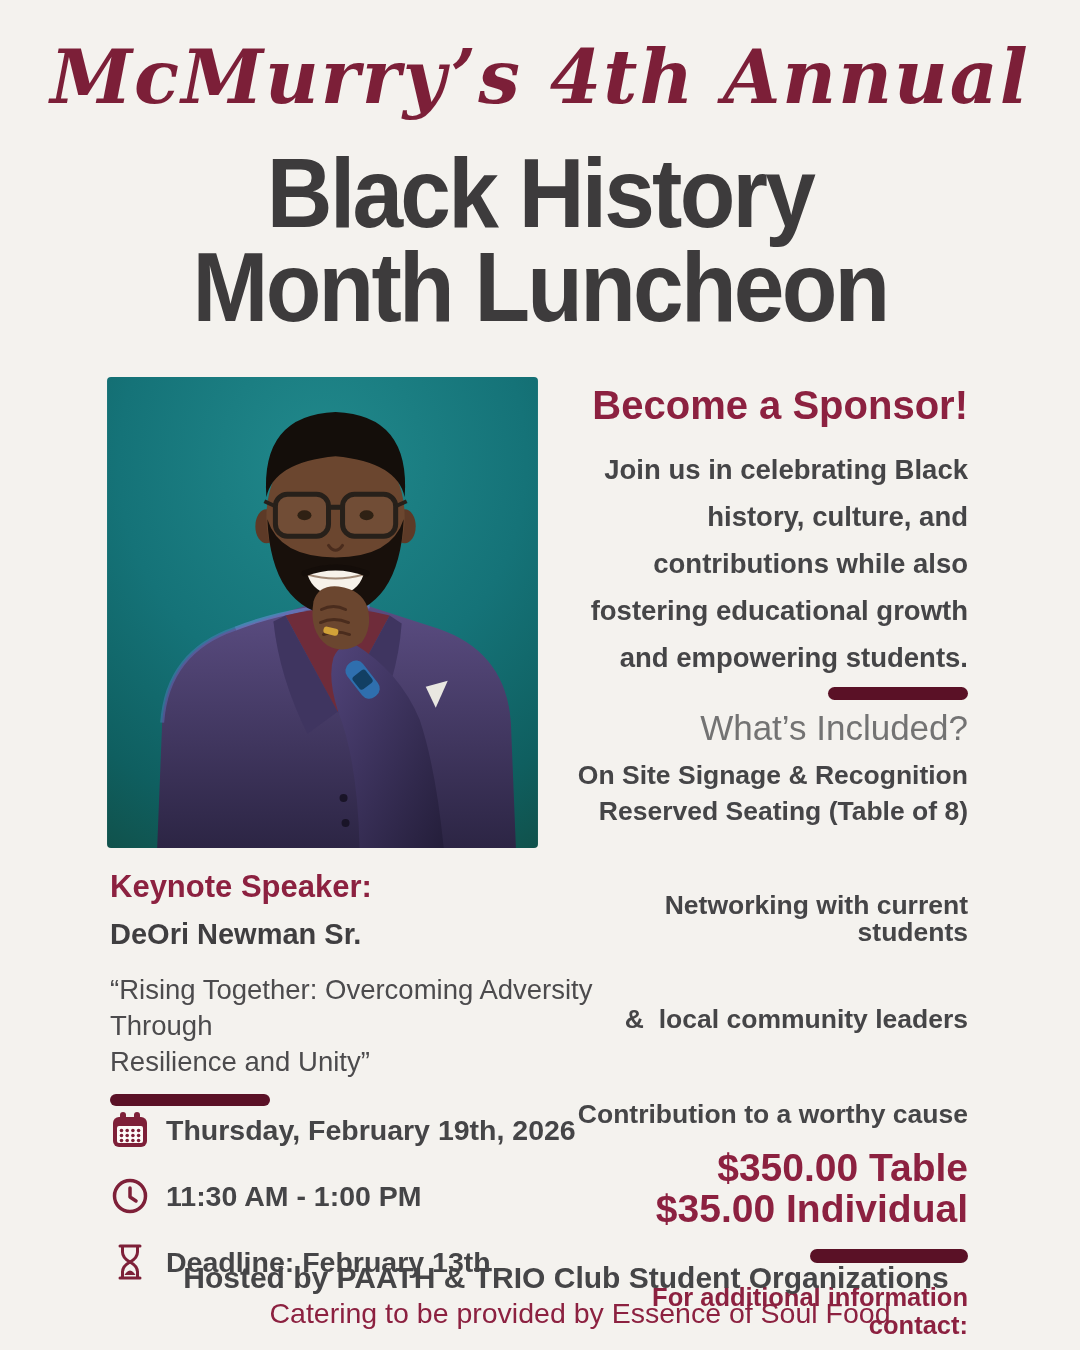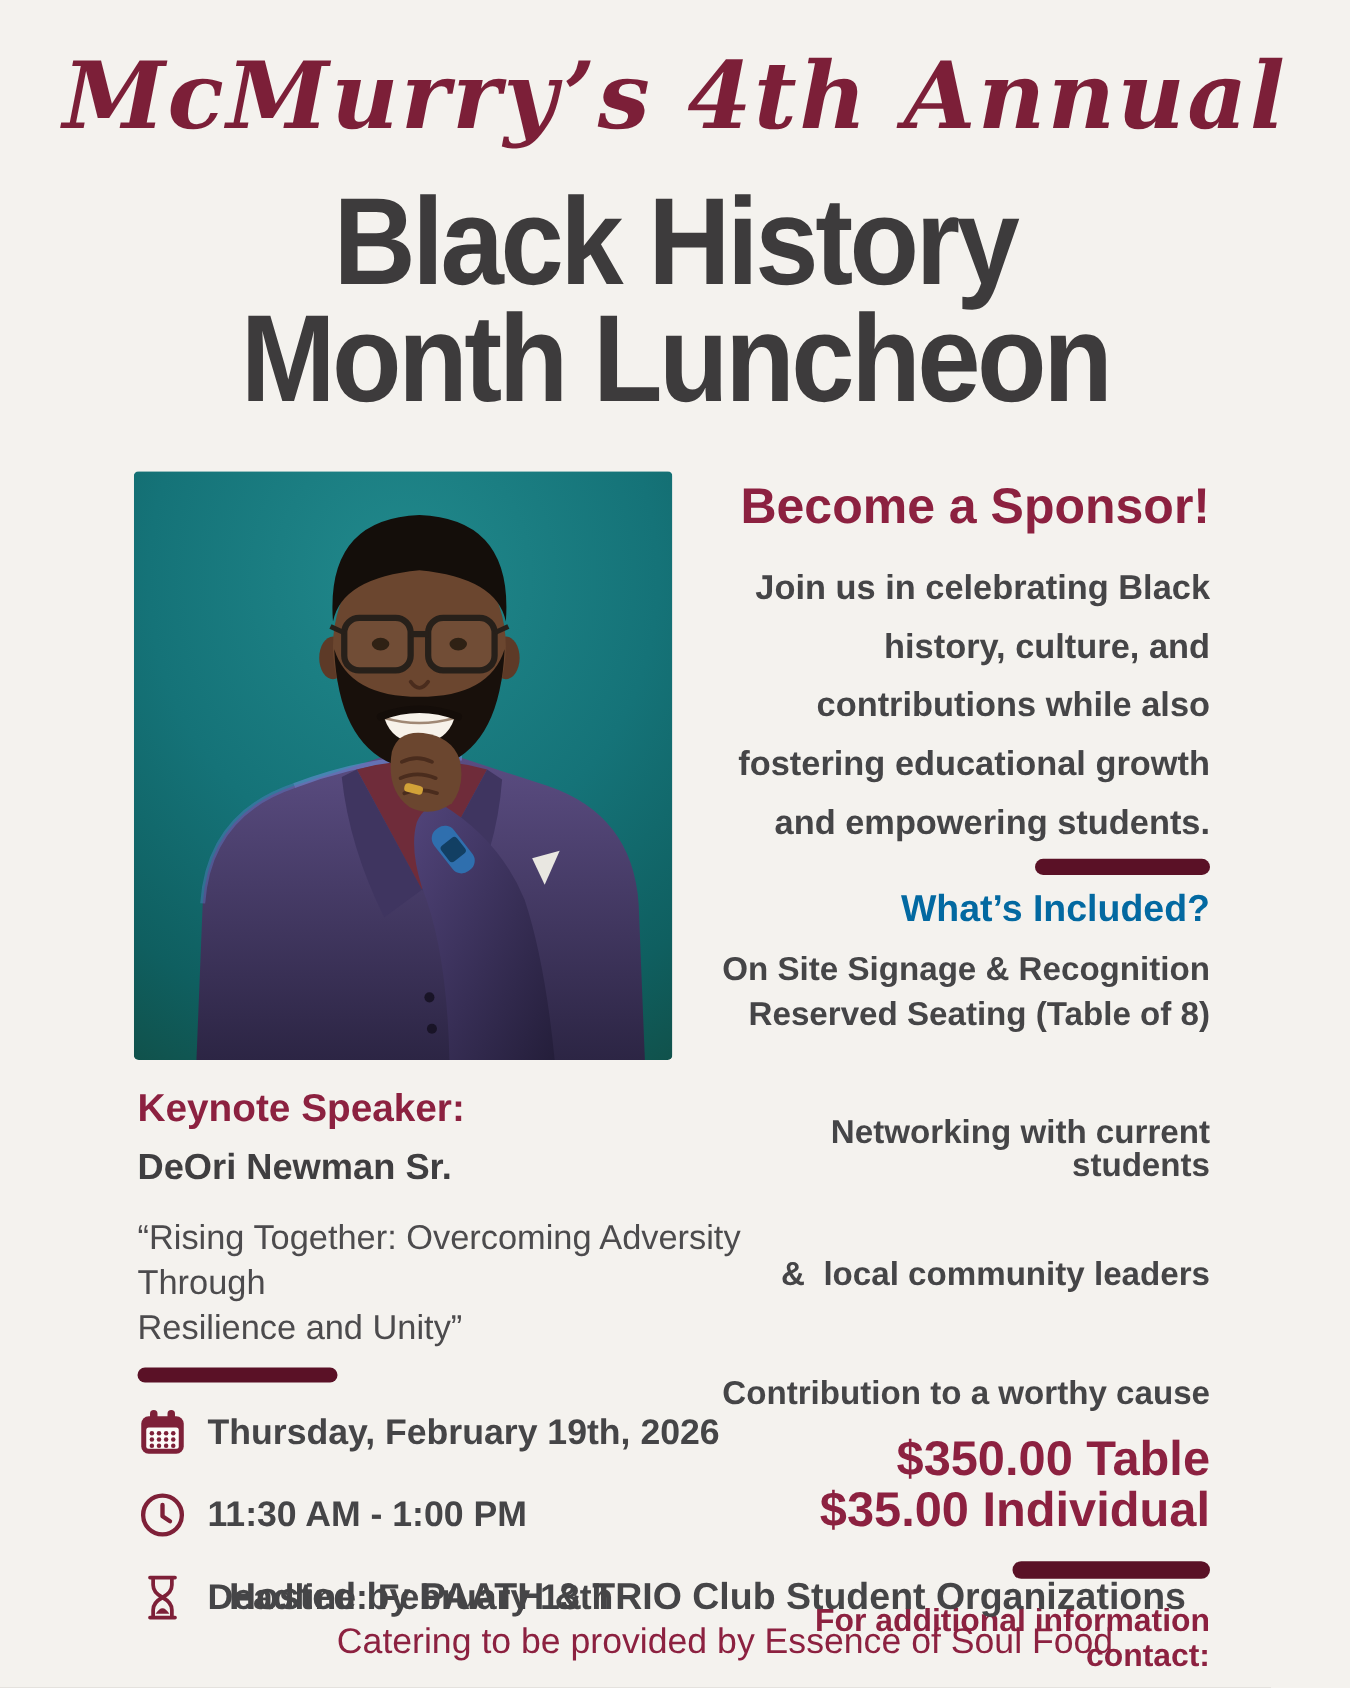--- a/index.html
+++ b/index.html
@@ -25,41 +25,41 @@
   .photo {
     position:absolute; left:107px; top:377px; width:431px; height:471px;
     border-radius:4px; overflow:hidden;
   }
   
   .right-col { position:absolute; left:558px; top:384px; width:410px; text-align:right; }
   .sponsor-heading { font-size:40px; line-height:42px; font-weight:bold; color:#8c2140; }
   .sponsor-body   { margin-top:20px; font-size:27.5px; line-height:47px; font-weight:bold; color:#454547; }
   .rule { background:#5a1126; border-radius:7px; margin-left:auto; }
   .rule-1 { width:140px; height:13px; margin-top:6px; }
-  .included-heading { margin-top:8px; font-size:30px; line-height:40px; font-weight:bold; color:#0369a1; }
+  .included-heading { margin-top:8px; font-size:35px; line-height:40px; font-weight:normal; color:#737373; }
   .included-item { margin-top:6px; font-size:26.5px; line-height:30px; font-weight:bold; color:#454547; white-space:pre-wrap; }
   .included-item.first { margin-top:12px; }
   .included-item .sub { line-height:27px; }
   .pricing { margin-top:18px; font-size:39px; line-height:41px; font-weight:bold; color:#8c2140; }
   .rule-2 { width:158px; height:14px; margin-top:20px; }
   .contact-heading { margin-top:20px; font-size:25.5px; line-height:28px; font-weight:bold; color:#8c2140; }
   .contact-row {
     display:flex; justify-content:flex-end; align-items:center; gap:15px;
     font-size:28.5px; font-weight:bold; color:#454547;
   }
   .contact-row.r1 { margin-top:16px; }
   .circle-icon { width:35px; height:35px; flex:0 0 35px; }
   
   .left-col { position:absolute; left:110px; top:869px; width:520px; text-align:left; }
   .keynote-label { font-size:31px; line-height:36px; font-weight:bold; color:#8c2140; }
   .keynote-name  { margin-top:12px; font-size:29px; line-height:34px; font-weight:bold; color:#3f3e40; }
   .keynote-quote { margin-top:21px; font-size:27.5px; line-height:36px; font-weight:normal; color:#4c4b4d; }
   .rule-left { width:160px; height:12px; background:#5a1126; border-radius:6px; margin-top:14px; }
   .event-row { display:flex; align-items:center; gap:16px; font-size:28.5px; font-weight:bold; color:#454547; }
-  .event-row.e1 { margin-top:20px; }
+  .event-row.e1 { margin-top:4px; }
   .event-row.e2, .event-row.e3 { margin-top:26px;text-align:center; }
   .event-icon { width:40px; height:40px; flex:0 0 40px; }
   
   .footer { position:absolute; top:1261px; left:0; width:100%; text-align:center;padding-left:26px; }
   .footer-hosted   { font-size:30px; line-height:34px; font-weight:bold; color:#454547; }
   .footer-catering { margin-top:2px; font-size:28.5px; line-height:32px; font-weight:normal; color:#8c2140;margin-left:28px; }
 </style>
 </head>
 <body>
 

